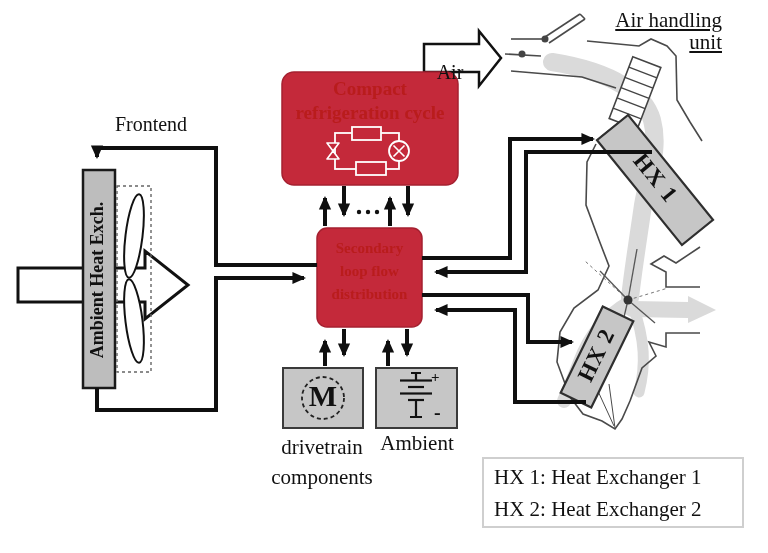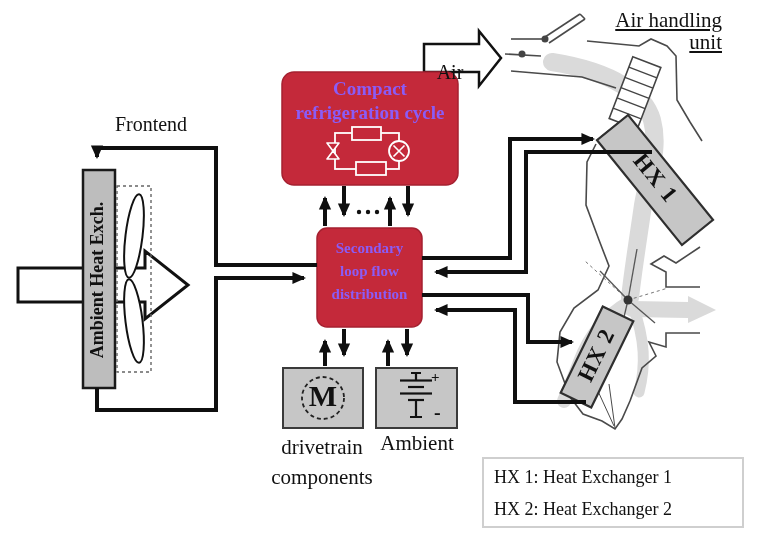--- a/index.html
+++ b/index.html
@@ -14,21 +14,21 @@
   html,body{margin:0;padding:0;background:#ffffff;}
   #stage{
     position:relative;width:768px;height:553px;background:#ffffff;overflow:hidden;
     font-family:"Liberation Serif","DejaVu Serif",serif;color:var(--ink);
   }
   #base-svg{position:absolute;left:0;top:0;}
   .lbl{position:absolute;line-height:1.08;}
   .lbl span{display:block;}
   .center{text-align:center;}
   .right{text-align:right;text-decoration:underline;}
-  .white{color:#8b5cf6;font-weight:bold;}
+  .white{color:#b91c1c;font-weight:bold;}
   .frontend{left:106px;top:114px;width:90px;font-size:20px;text-align:center;}
   .air{left:424px;top:46px;width:52px;font-size:20px;text-align:center;margin-top:16px;}
   .ahu{left:596px;top:9px;width:126px;font-size:21px;line-height:22px;}
   .ahx-label{
     left:-1px;top:269px;width:200px;height:22px;font-size:18px;font-weight:bold;
     text-align:center;transform:rotate(-90deg);transform-origin:center;
   }
   .crc-label{left:283px;top:77px;width:174px;font-size:19px;line-height:24px;}
   .slfd-label{left:317px;top:237px;width:105px;font-size:15px;line-height:23px;}
   .m-label{left:305px;top:380px;width:36px;font-size:30px;font-weight:600;text-align:center;}
@@ -36,21 +36,21 @@
   .batt-label{left:375px;top:432px;width:84px;font-size:21px;}
   .batt-plus{left:431px;top:369px;width:16px;font-size:15px;font-weight:bold;}
   .batt-minus{left:434px;top:402px;width:16px;font-size:20px;font-weight:bold;}
   .hx1-label{left:615px;top:166px;width:80px;font-size:23px;font-weight:bold;letter-spacing:1px;
     text-align:center;transform:rotate(51deg);transform-origin:center;}
   .hx2-label{left:557px;top:343px;width:80px;font-size:23px;font-weight:bold;letter-spacing:1px;
     text-align:center;transform:rotate(-64deg);transform-origin:center;}
   .legend{
     position:absolute;left:482px;top:457px;width:262px;height:71px;
     background:#ffffff;border:2px solid #cfcfcf;box-sizing:border-box;
-    font-size:18px;line-height:32px;padding:2px 0 0 10px;
+    font-size:21px;line-height:32px;padding:2px 0 0 10px;
   }
 </style>
 </head>
 <body>
 
 <div id="stage">
 
   <svg id="base-svg" width="768" height="553" viewBox="0 0 768 553">
     <defs>
       <marker id="ah" viewBox="0 0 10 10" refX="8.5" refY="5" markerWidth="3.4" markerHeight="3.4" orient="auto">

